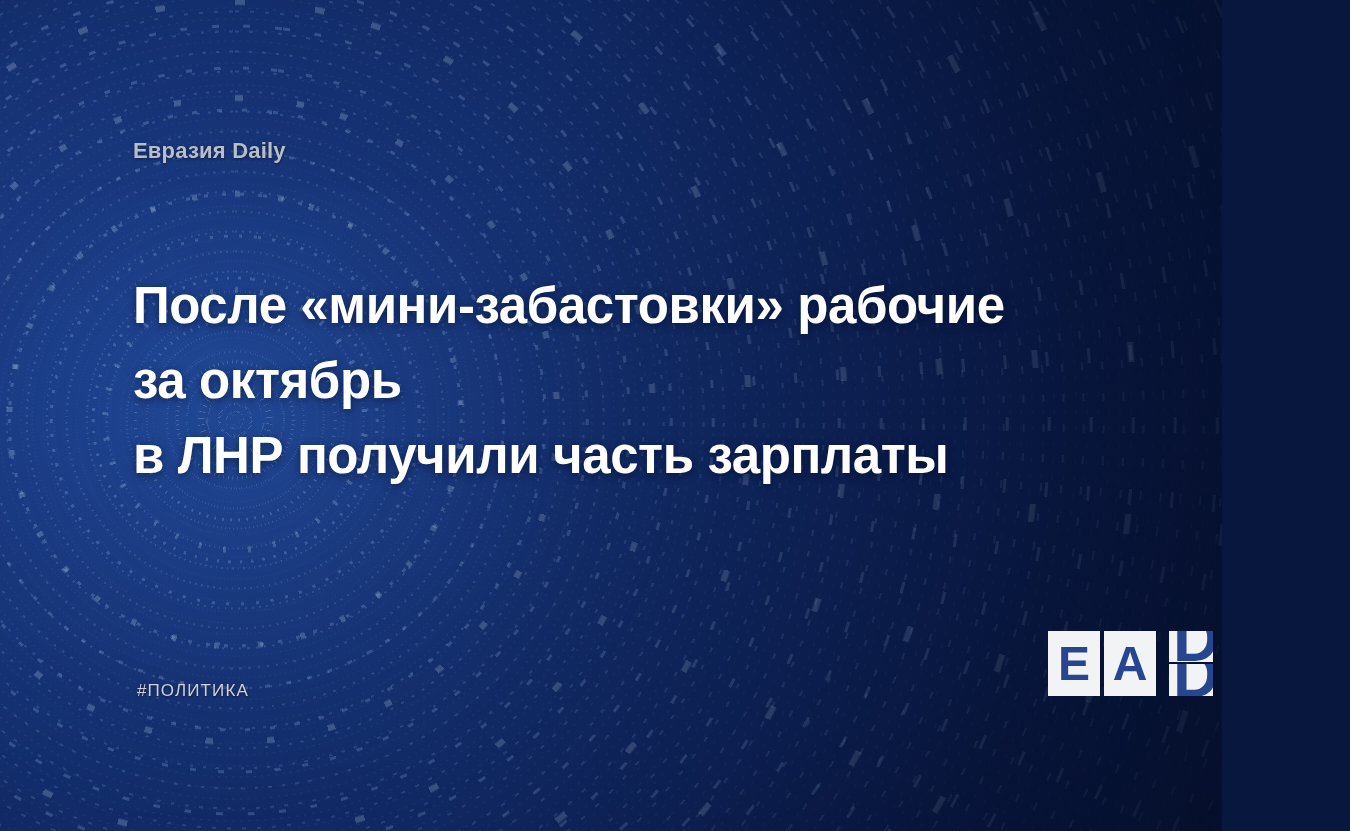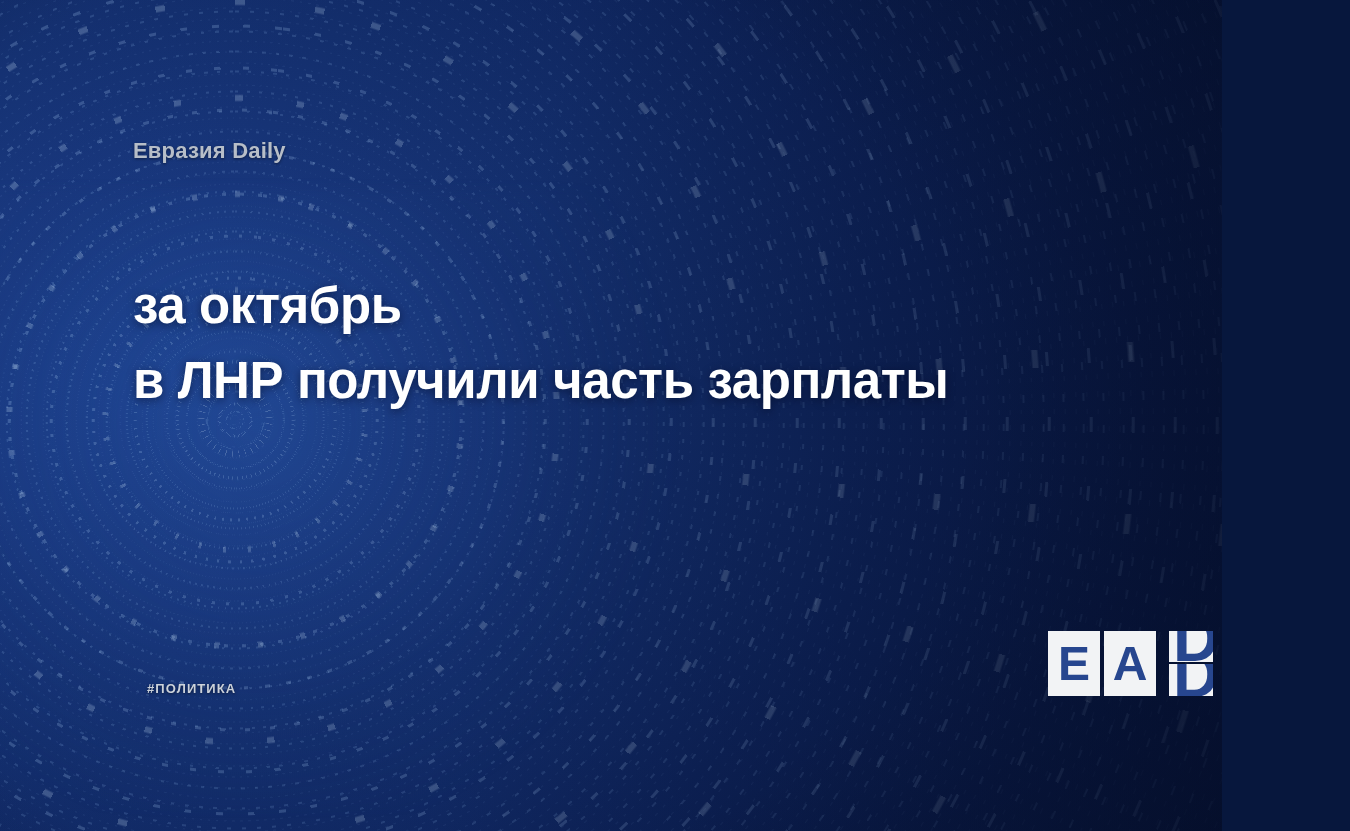--- a/index.html
+++ b/index.html
@@ -189,23 +189,23 @@
     font-weight:bold;
     line-height:75px;
     letter-spacing:-0.4px;
     color:#ffffff;
     text-shadow:0 2px 9px rgba(2,10,34,.55);
   }
   .headline .hl-line { display:block; white-space:nowrap; }
 
   .tag {
     position:absolute;
-    left:147px; top:681px;
-    font-size:13px;
-    font-weight:bold;
+    left:137px; top:681px;
+    font-size:17px;
+    font-weight:normal;
     letter-spacing:1.1px;
     color:#ccd2da;
     text-shadow:0 1px 3px rgba(0,0,0,.5);
     white-space:nowrap;
   }
 
   
   .logo {
     position:absolute;
     left:1048px; top:631px;
@@ -231,20 +231,21 @@
 
   <div class="streak-fade"></div>
   <div class="bg-shade-right"></div>
   <div class="bg-vignette"></div>
 
   <div class="content">
 
     <div class="brand">Евразия Daily</div>
 
     <div class="headline">
+      <span class="hl-line">После «мини-забастовки» рабочие</span>
       <span class="hl-line">за октябрь</span>
       <span class="hl-line">в ЛНР получили часть зарплаты</span>
     </div>
 
     <div class="tag">#ПОЛИТИКА</div>
 
     <div class="logo">
       <svg class="logo-svg" viewBox="0 0 178 65">
         <defs>
           <clipPath id="clipTopTile">

